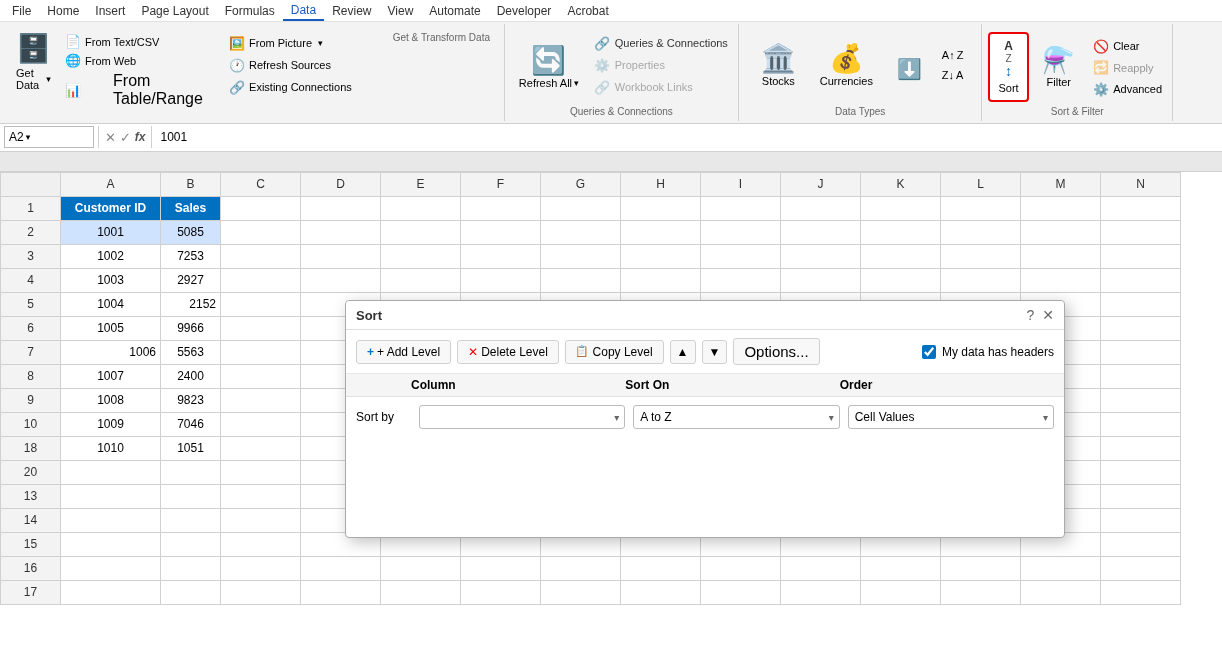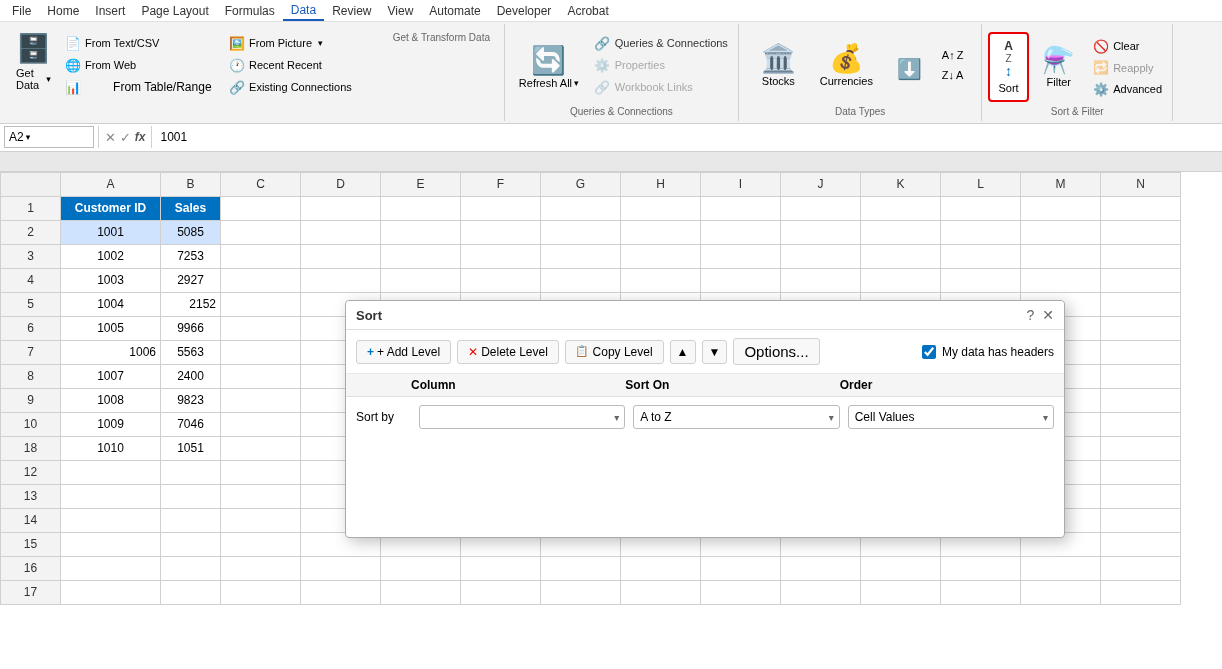--- a/index.html
+++ b/index.html
@@ -108,33 +108,33 @@
           <div class="ribbon-btn-small">
             <span style="font-size: 13px;">📄</span>
             <span style="font-size: 11px;">From Text/CSV</span>
           </div>
           <div class="ribbon-btn-small">
             <span style="font-size: 13px;">🌐</span>
             <span style="font-size: 11px;">From Web</span>
           </div>
           <div class="ribbon-btn-small">
             <span style="font-size: 13px;">📊</span>
-            <span style="font-size: 12px; padding-left: 28px;">From Table/Range</span>
+            <span style="font-size: 16px; padding-left: 28px;">From Table/Range</span>
           </div>
         </div>
 
         <div style="display: flex; flex-direction: column; justify-content: space-around; height: 70px; padding-top: 4px;">
           <div class="ribbon-btn-small">
             <span style="font-size: 13px;">🖼️</span>
             <span style="font-size: 11px;">From Picture</span>
             <span style="font-size: 9px; margin-left: 2px;">▾</span>
           </div>
           <div class="ribbon-btn-small">
             <span style="font-size: 13px;">🕐</span>
-            <span style="font-size: 11px;">Recent Recent</span>
+            <span style="font-size: 11px;">Refresh Sources</span>
           </div>
           <div class="ribbon-btn-small">
             <span style="font-size: 13px;">🔗</span>
             <span style="font-size: 11px;">Existing Connections</span>
           </div>
         </div>
       </div>
       <div class="ribbon-group-label" style="font-size: 10px; color: #666; text-align: center; width: 100%; padding-top: 2px;">Get &amp; Transform Data</div>
     </div>
 
@@ -450,21 +450,21 @@
           <td style="min-width: 80px;"></td>
           <td style="min-width: 80px;"></td>
           <td style="min-width: 80px;"></td>
           <td style="min-width: 80px;"></td>
           <td style="min-width: 80px;"></td>
           <td style="min-width: 80px;"></td>
           <td style="min-width: 80px;"></td>
           <td style="min-width: 80px;"></td>
         </tr>
         <tr>
-          <th class="col-header row-header">12</th>
+          <th class="col-header row-header">20</th>
           <td style="text-align: center;"></td>
           <td style="text-align: center;"></td>
           <td style="min-width: 80px;"></td>
           <td style="min-width: 80px;"></td>
           <td style="min-width: 80px;"></td>
           <td style="min-width: 80px;"></td>
           <td style="min-width: 80px;"></td>
           <td style="min-width: 80px;"></td>
           <td style="min-width: 80px;"></td>
           <td style="min-width: 80px;"></td>

